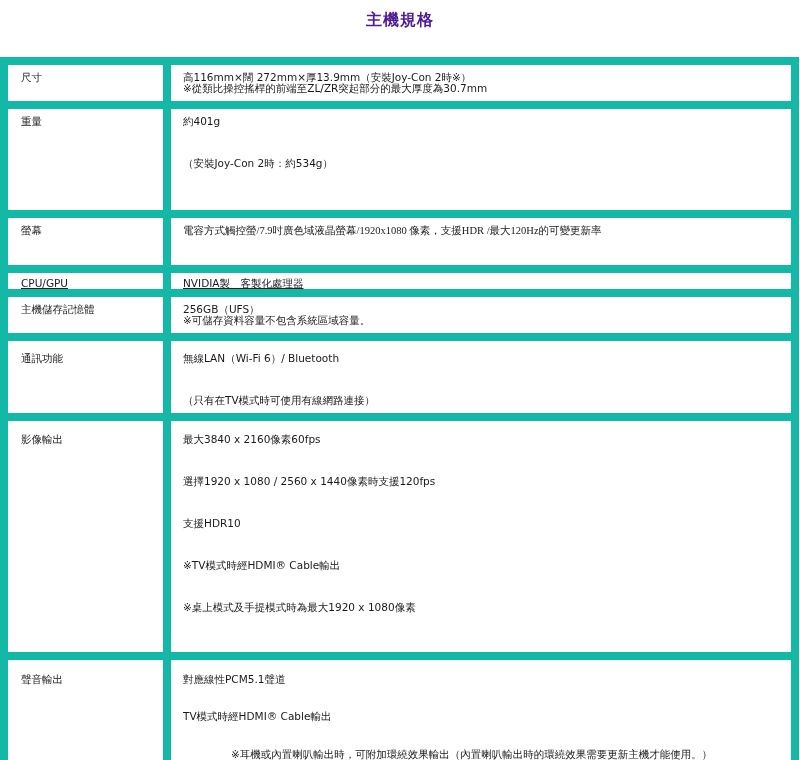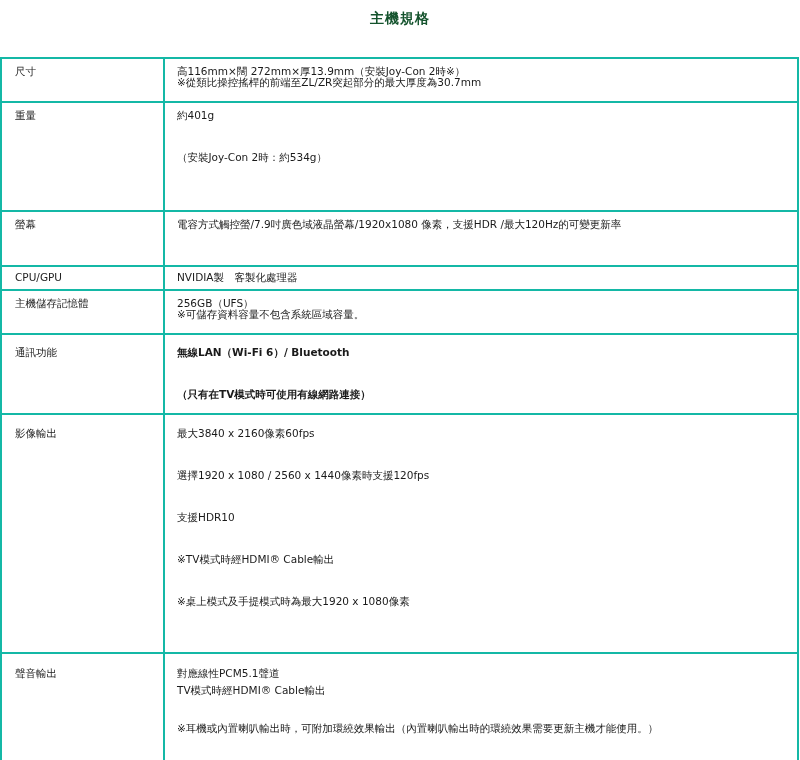--- a/index.html
+++ b/index.html
@@ -14,56 +14,56 @@
       position: relative;
       font-family: "DejaVu Sans", "Liberation Sans", sans-serif;
       color: #1a1a1a;
     }
     .title {
       position: absolute;
       top: 10px;
       left: 0;
       width: 800px;
       text-align: center;
-      font-size: 14px;
+      font-size: 16px;
       font-weight: bold;
-      color: #14532d;
+      color: #4c1d95;
       letter-spacing: 1px;
     }
     .spec-table {
       position: absolute;
       top: 57px;
       left: 0;
       width: 799px;
       border-collapse: collapse;
       table-layout: fixed;
     }
     .spec-table td {
-      border: 2px solid #14b8a6;
+      border: 8px solid #14b8a6;
       vertical-align: top;
       font-size: 10.5px;
       line-height: 11px;
       padding: 0;
     }
     .spec-table tr:last-child td {
       border-bottom: none;
     }
     .col-label { width: 163px; }
     .label-cell {
       padding: 7px 0 0 13px !important;
       color: #222;
     }
     .value-cell {
       padding: 7px 0 0 12px !important;
       color: #1a1a1a;
     }
     .line { display: block; white-space: nowrap; }
     .gap-lg { margin-top: 31px; }
-    .gap-md { margin-top: 6px; }
-    .gap-note { margin-top: 27px; }
+    .gap-md { margin-top: 26px; }
+    .gap-note { margin-top: 27px; margin-left: 48px; }
   </style>
 </head>
 <body>
 
 <div class="title">主機規格</div>
 
 <table class="spec-table">
   <colgroup>
     <col class="col-label">
     <col>
@@ -79,45 +79,45 @@
     </tr>
 
     <tr style="height:109px;">
       <td class="label-cell">重量</td>
       <td class="value-cell">
         <span class="line">約401g</span>
         <span class="line gap-lg">（安裝Joy-Con 2時：約534g）</span>
       </td>
     </tr>
 
-    <tr style="height:55px;">
+    <tr style="height:55px;font-family:Liberation Serif, serif;">
       <td class="label-cell">螢幕</td>
       <td class="value-cell">
         <span class="line">電容方式觸控螢/7.9吋廣色域液晶螢幕/1920x1080 像素，支援HDR /最大120Hz的可變更新率</span>
       </td>
     </tr>
 
-    <tr style="height:24px;">
+    <tr style="height:24px;text-decoration:underline;">
       <td class="label-cell" style="padding-top:5px !important;">CPU/GPU</td>
       <td class="value-cell" style="padding-top:5px !important;">
         <span class="line">NVIDIA製　客製化處理器</span>
       </td>
     </tr>
 
     <tr style="height:44px;border-radius:11px;">
       <td class="label-cell">主機儲存記憶體</td>
       <td class="value-cell">
         <span class="line">256GB（UFS）</span>
         <span class="line">※可儲存資料容量不包含系統區域容量。</span>
       </td>
     </tr>
 
     <tr style="height:80px;">
       <td class="label-cell" style="padding-top:12px !important;">通訊功能</td>
-      <td class="value-cell" style="padding-top:12px !important;font-weight:bold;">
+      <td class="value-cell" style="padding-top:12px !important;">
         <span class="line">無線LAN（Wi-Fi 6）/ Bluetooth</span>
         <span class="line gap-lg">（只有在TV模式時可使用有線網路連接）</span>
       </td>
     </tr>
 
     <tr style="height:239px;">
       <td class="label-cell" style="padding-top:13px !important;">影像輸出</td>
       <td class="value-cell" style="padding-top:13px !important;border-radius:12px;">
         <span class="line">最大3840 x 2160像素60fps</span>
         <span class="line gap-lg">選擇1920 x 1080 / 2560 x 1440像素時支援120fps</span>

